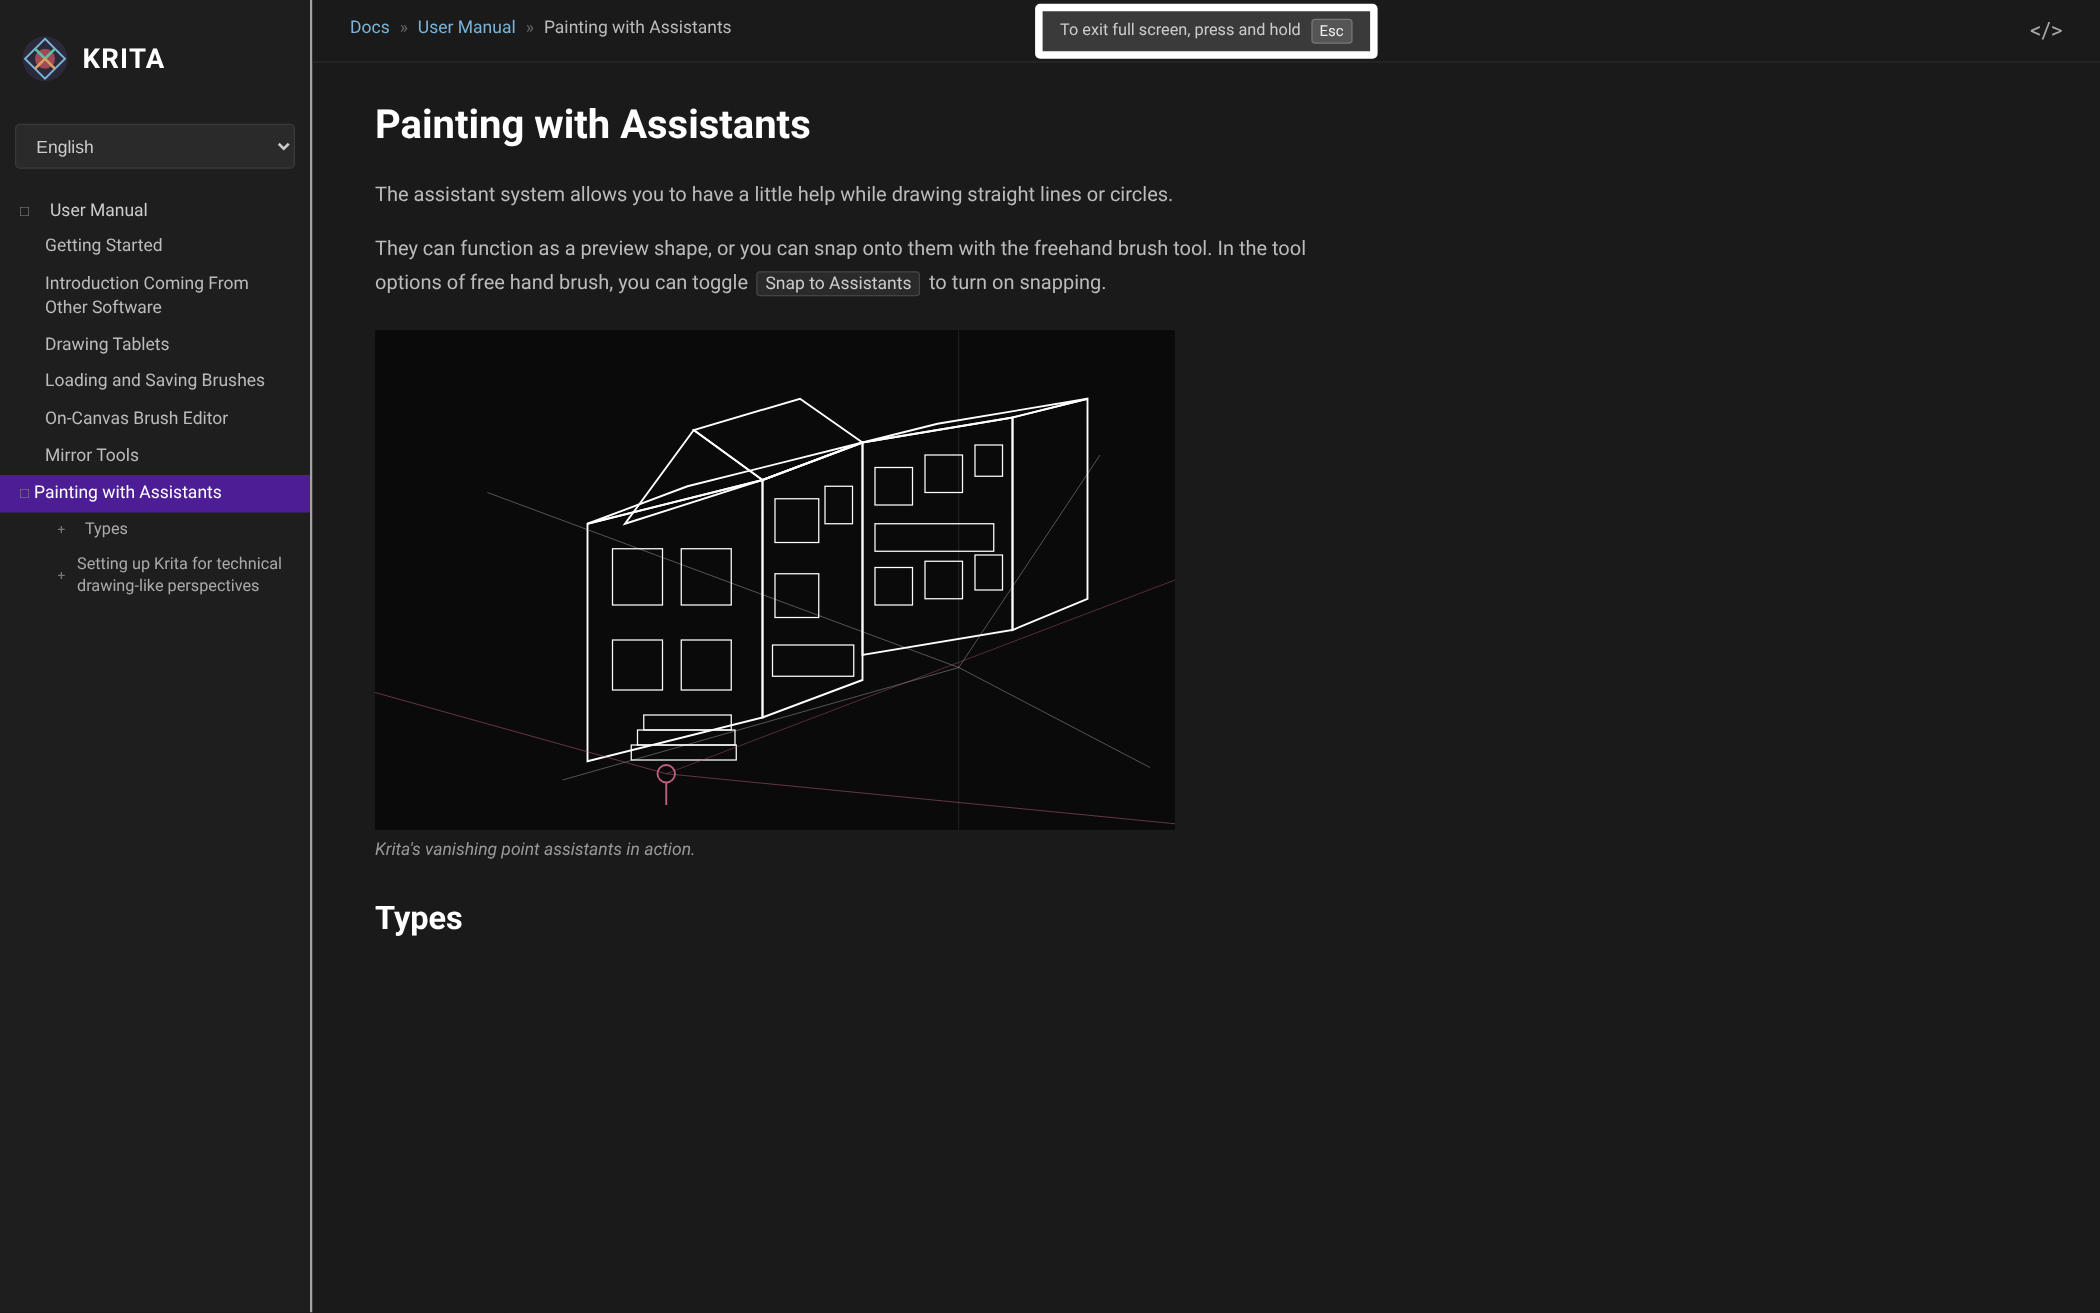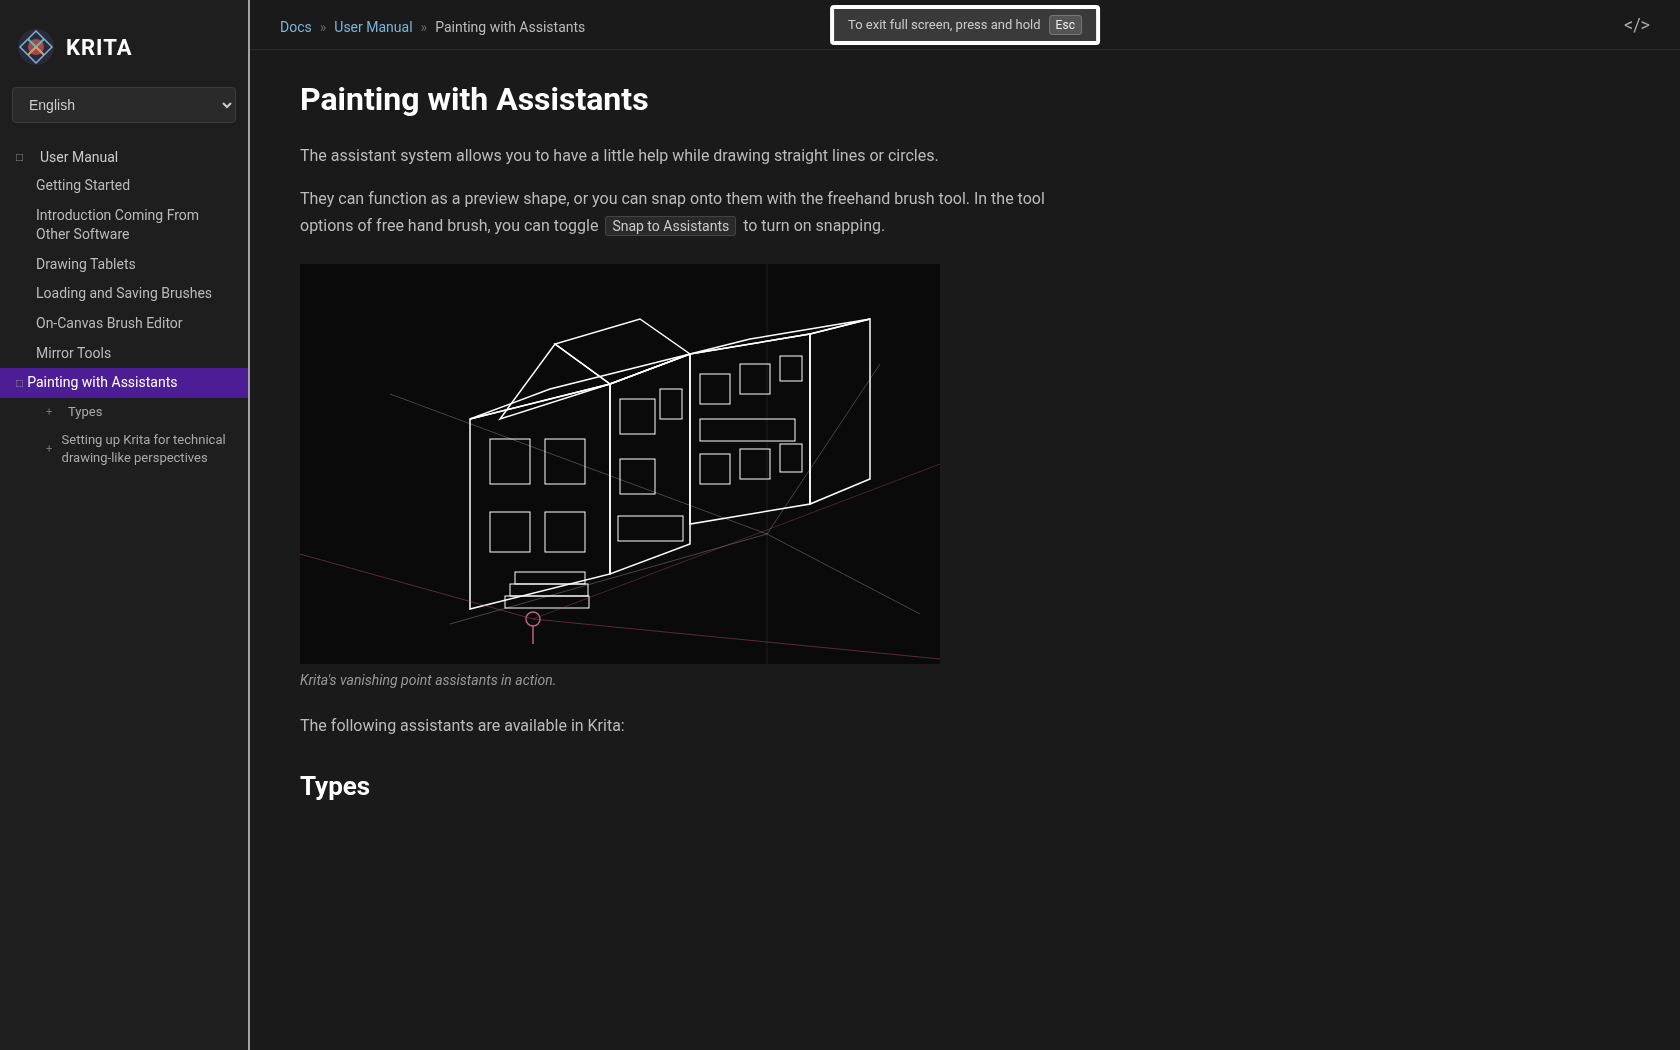--- a/index.html
+++ b/index.html
@@ -51,21 +51,21 @@
       border-radius: 4px;
       padding: 8px 12px;
       color: #aaa;
       font-size: 14px;
       width: calc(100% - 24px);
       outline: none;
     }
     .search-box::placeholder { color: #777; }
 
     .lang-select {
-      margin: 0 12px 20px 12px;
+      margin: 12px 12px 20px 12px;
       width: calc(100% - 24px);
       background: #2a2a2a;
       border: 1px solid #3a3a3a;
       border-radius: 4px;
       padding: 8px 12px;
       color: #ccc;
       font-size: 14px;
       outline: none;
       cursor: pointer;
       appearance: auto;
@@ -128,21 +128,21 @@
     
     #main {
       flex: 1;
       overflow-y: auto;
       background: #1a1a1a;
       position: relative;
     }
 
     .top-bar {
       display: flex;
-      align-items: flex-end;
+      align-items: flex-start;
       justify-content: space-between;
       padding: 14px 30px;
       border-bottom: 1px solid #2a2a2a;
       background: #1a1a1a;
       position: relative;
     }
 
     .breadcrumb {
       display: flex;
       align-items: center;
@@ -159,21 +159,21 @@
     .breadcrumb .sep { color: #666; }
 
     .breadcrumb .current { color: #bbb; }
 
     .tooltip-popup {
       position: absolute;
       left: 50%;
       top: 50%;
       transform: translate(-50%, -50%);
       background: #3a3a3a;
-      border: 4px solid #ffffff;
+      border: 6px solid #ffffff;
       border-radius: 4px;
       padding: 6px 14px;
       font-size: 13px;
       color: #ccc;
       display: flex;
       align-items: center;
       gap: 8px;
       white-space: nowrap;
     }
 
@@ -409,17 +409,16 @@
           <line x1="233" y1="355" x2="0" y2="290" stroke="#c06080" stroke-width="0.8" opacity="0.5"></line>
           <line x1="233" y1="355" x2="640" y2="395" stroke="#c06080" stroke-width="0.8" opacity="0.5"></line>
           <line x1="233" y1="355" x2="640" y2="200" stroke="#c06080" stroke-width="0.8" opacity="0.4"></line>
         </svg>
       </div>
       <figcaption class="figure-caption">
         <span>Krita's vanishing point assistants in action.</span>
       </figcaption>
     </figure>
 
-    <p class="content-para">The following assistants are available in Krita:</p>
 
     <h2 class="section-heading">Types</h2>
   </div>
 </main>
 
 </body></html>

